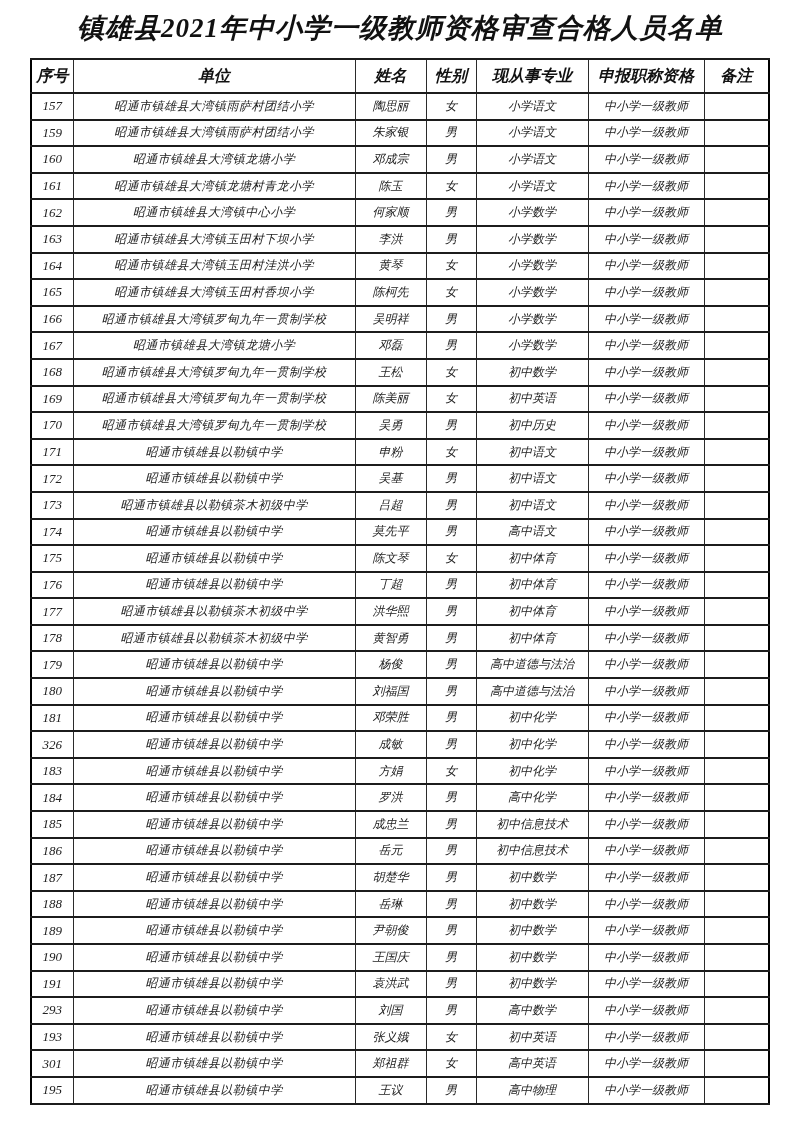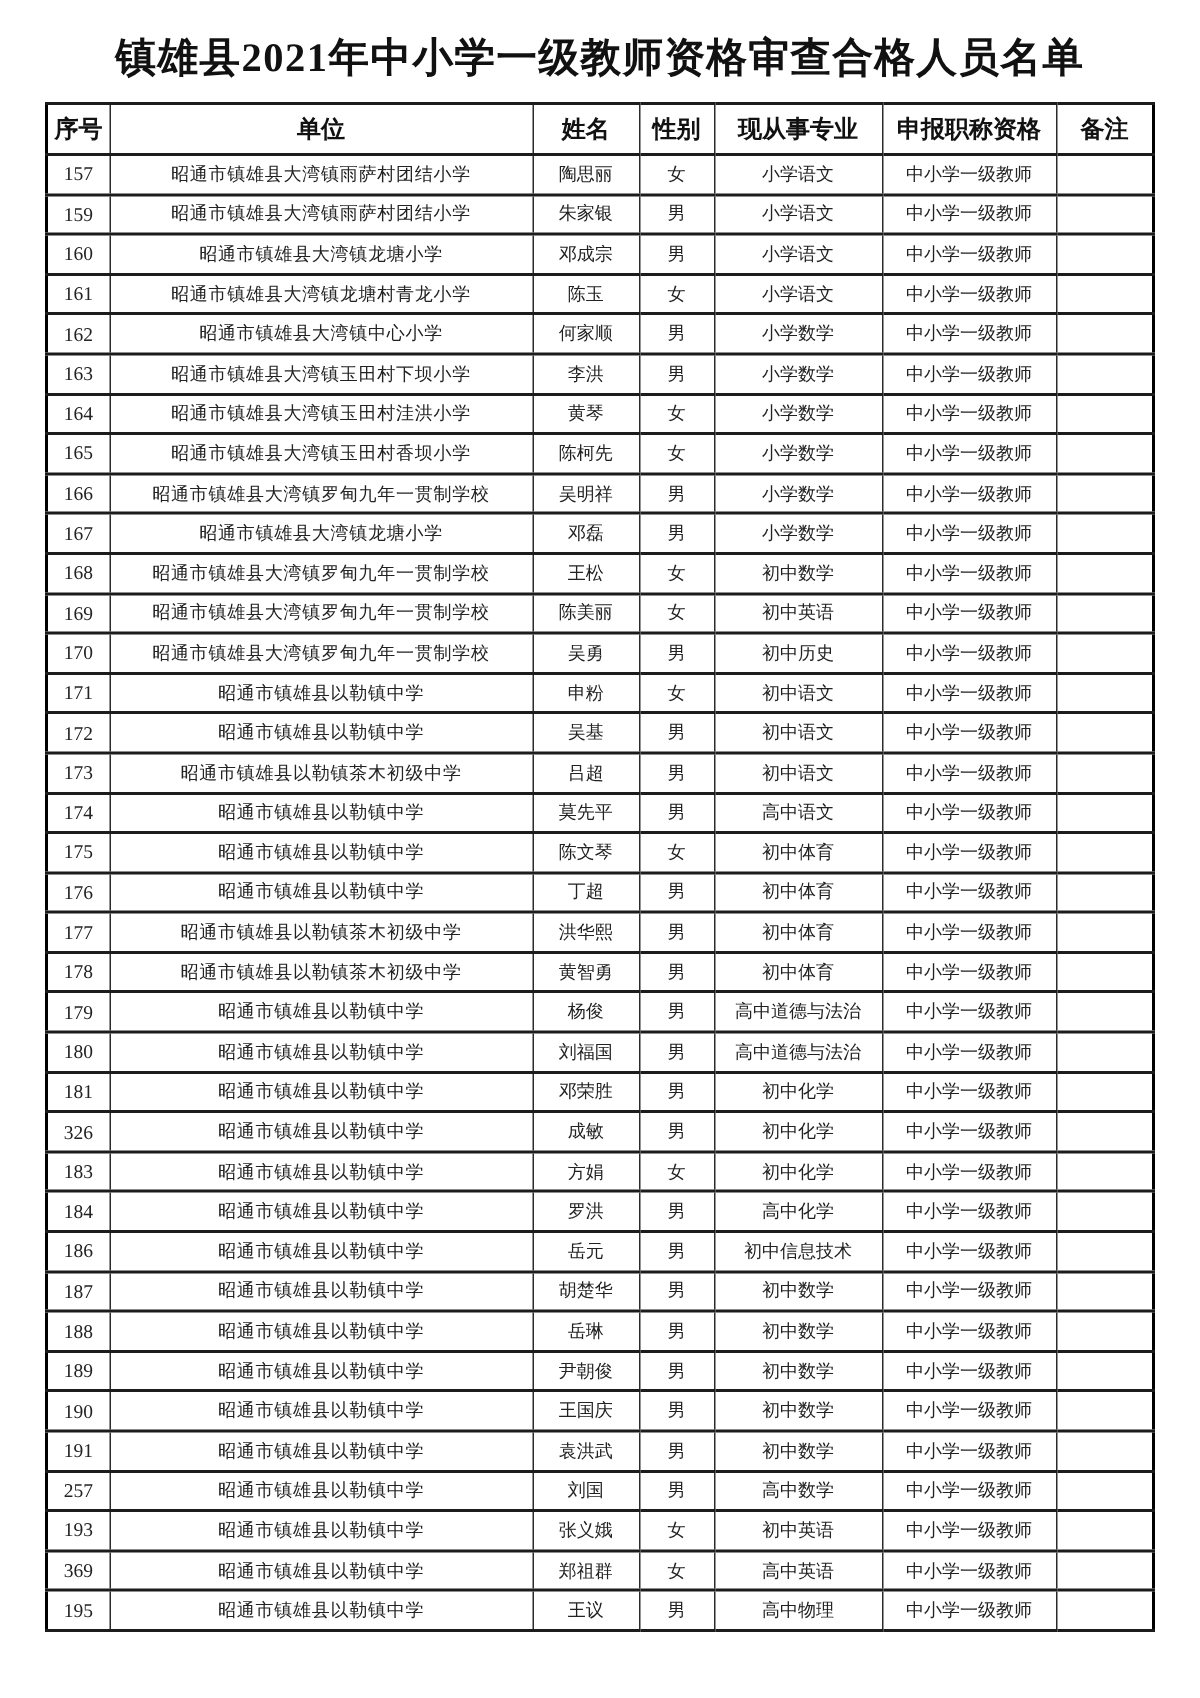--- a/index.html
+++ b/index.html
@@ -11,21 +11,22 @@
     width: 800px;
     height: 1132px;
     font-family: "Liberation Serif", "DejaVu Serif", serif;
     color: #1a1a1a;
     overflow: hidden;
   }
   .page {
     width: 800px;
     height: 1132px;
     box-sizing: border-box;
-    padding-top: 20px;
+    padding-top: 10px;
+    font-style: italic;
   }
   .doc-title {
     text-align: center;
     font-size: 27px;
     font-weight: bold;
     letter-spacing: 1px;
     color: #111111;
     margin: 0 0 12px 0;
     font-family: "Liberation Serif", "DejaVu Serif", serif;
   }
@@ -330,20 +331,29 @@
         <tr>
           <td class="col-no">184</td>
           <td class="col-unit">昭通市镇雄县以勒镇中学</td>
           <td class="col-name">罗洪</td>
           <td class="col-gender">男</td>
           <td class="col-subject">高中化学</td>
           <td class="col-qualification">中小学一级教师</td>
           <td class="col-remark"></td>
         </tr>
         <tr>
+          <td class="col-no">185</td>
+          <td class="col-unit">昭通市镇雄县以勒镇中学</td>
+          <td class="col-name">成忠兰</td>
+          <td class="col-gender">男</td>
+          <td class="col-subject">初中信息技术</td>
+          <td class="col-qualification">中小学一级教师</td>
+          <td class="col-remark"></td>
+        </tr>
+        <tr>
           <td class="col-no">186</td>
           <td class="col-unit">昭通市镇雄县以勒镇中学</td>
           <td class="col-name">岳元</td>
           <td class="col-gender">男</td>
           <td class="col-subject">初中信息技术</td>
           <td class="col-qualification">中小学一级教师</td>
           <td class="col-remark"></td>
         </tr>
         <tr>
           <td class="col-no">187</td>
@@ -384,39 +394,39 @@
         <tr>
           <td class="col-no">191</td>
           <td class="col-unit">昭通市镇雄县以勒镇中学</td>
           <td class="col-name">袁洪武</td>
           <td class="col-gender">男</td>
           <td class="col-subject">初中数学</td>
           <td class="col-qualification">中小学一级教师</td>
           <td class="col-remark"></td>
         </tr>
         <tr>
-          <td class="col-no">257</td>
+          <td class="col-no">293</td>
           <td class="col-unit">昭通市镇雄县以勒镇中学</td>
           <td class="col-name">刘国</td>
           <td class="col-gender">男</td>
           <td class="col-subject">高中数学</td>
           <td class="col-qualification">中小学一级教师</td>
           <td class="col-remark"></td>
         </tr>
         <tr>
           <td class="col-no">193</td>
           <td class="col-unit">昭通市镇雄县以勒镇中学</td>
           <td class="col-name">张义娥</td>
           <td class="col-gender">女</td>
           <td class="col-subject">初中英语</td>
           <td class="col-qualification">中小学一级教师</td>
           <td class="col-remark"></td>
         </tr>
         <tr>
-          <td class="col-no">369</td>
+          <td class="col-no">301</td>
           <td class="col-unit">昭通市镇雄县以勒镇中学</td>
           <td class="col-name">郑祖群</td>
           <td class="col-gender">女</td>
           <td class="col-subject">高中英语</td>
           <td class="col-qualification">中小学一级教师</td>
           <td class="col-remark"></td>
         </tr>
         <tr>
           <td class="col-no">195</td>
           <td class="col-unit">昭通市镇雄县以勒镇中学</td>

